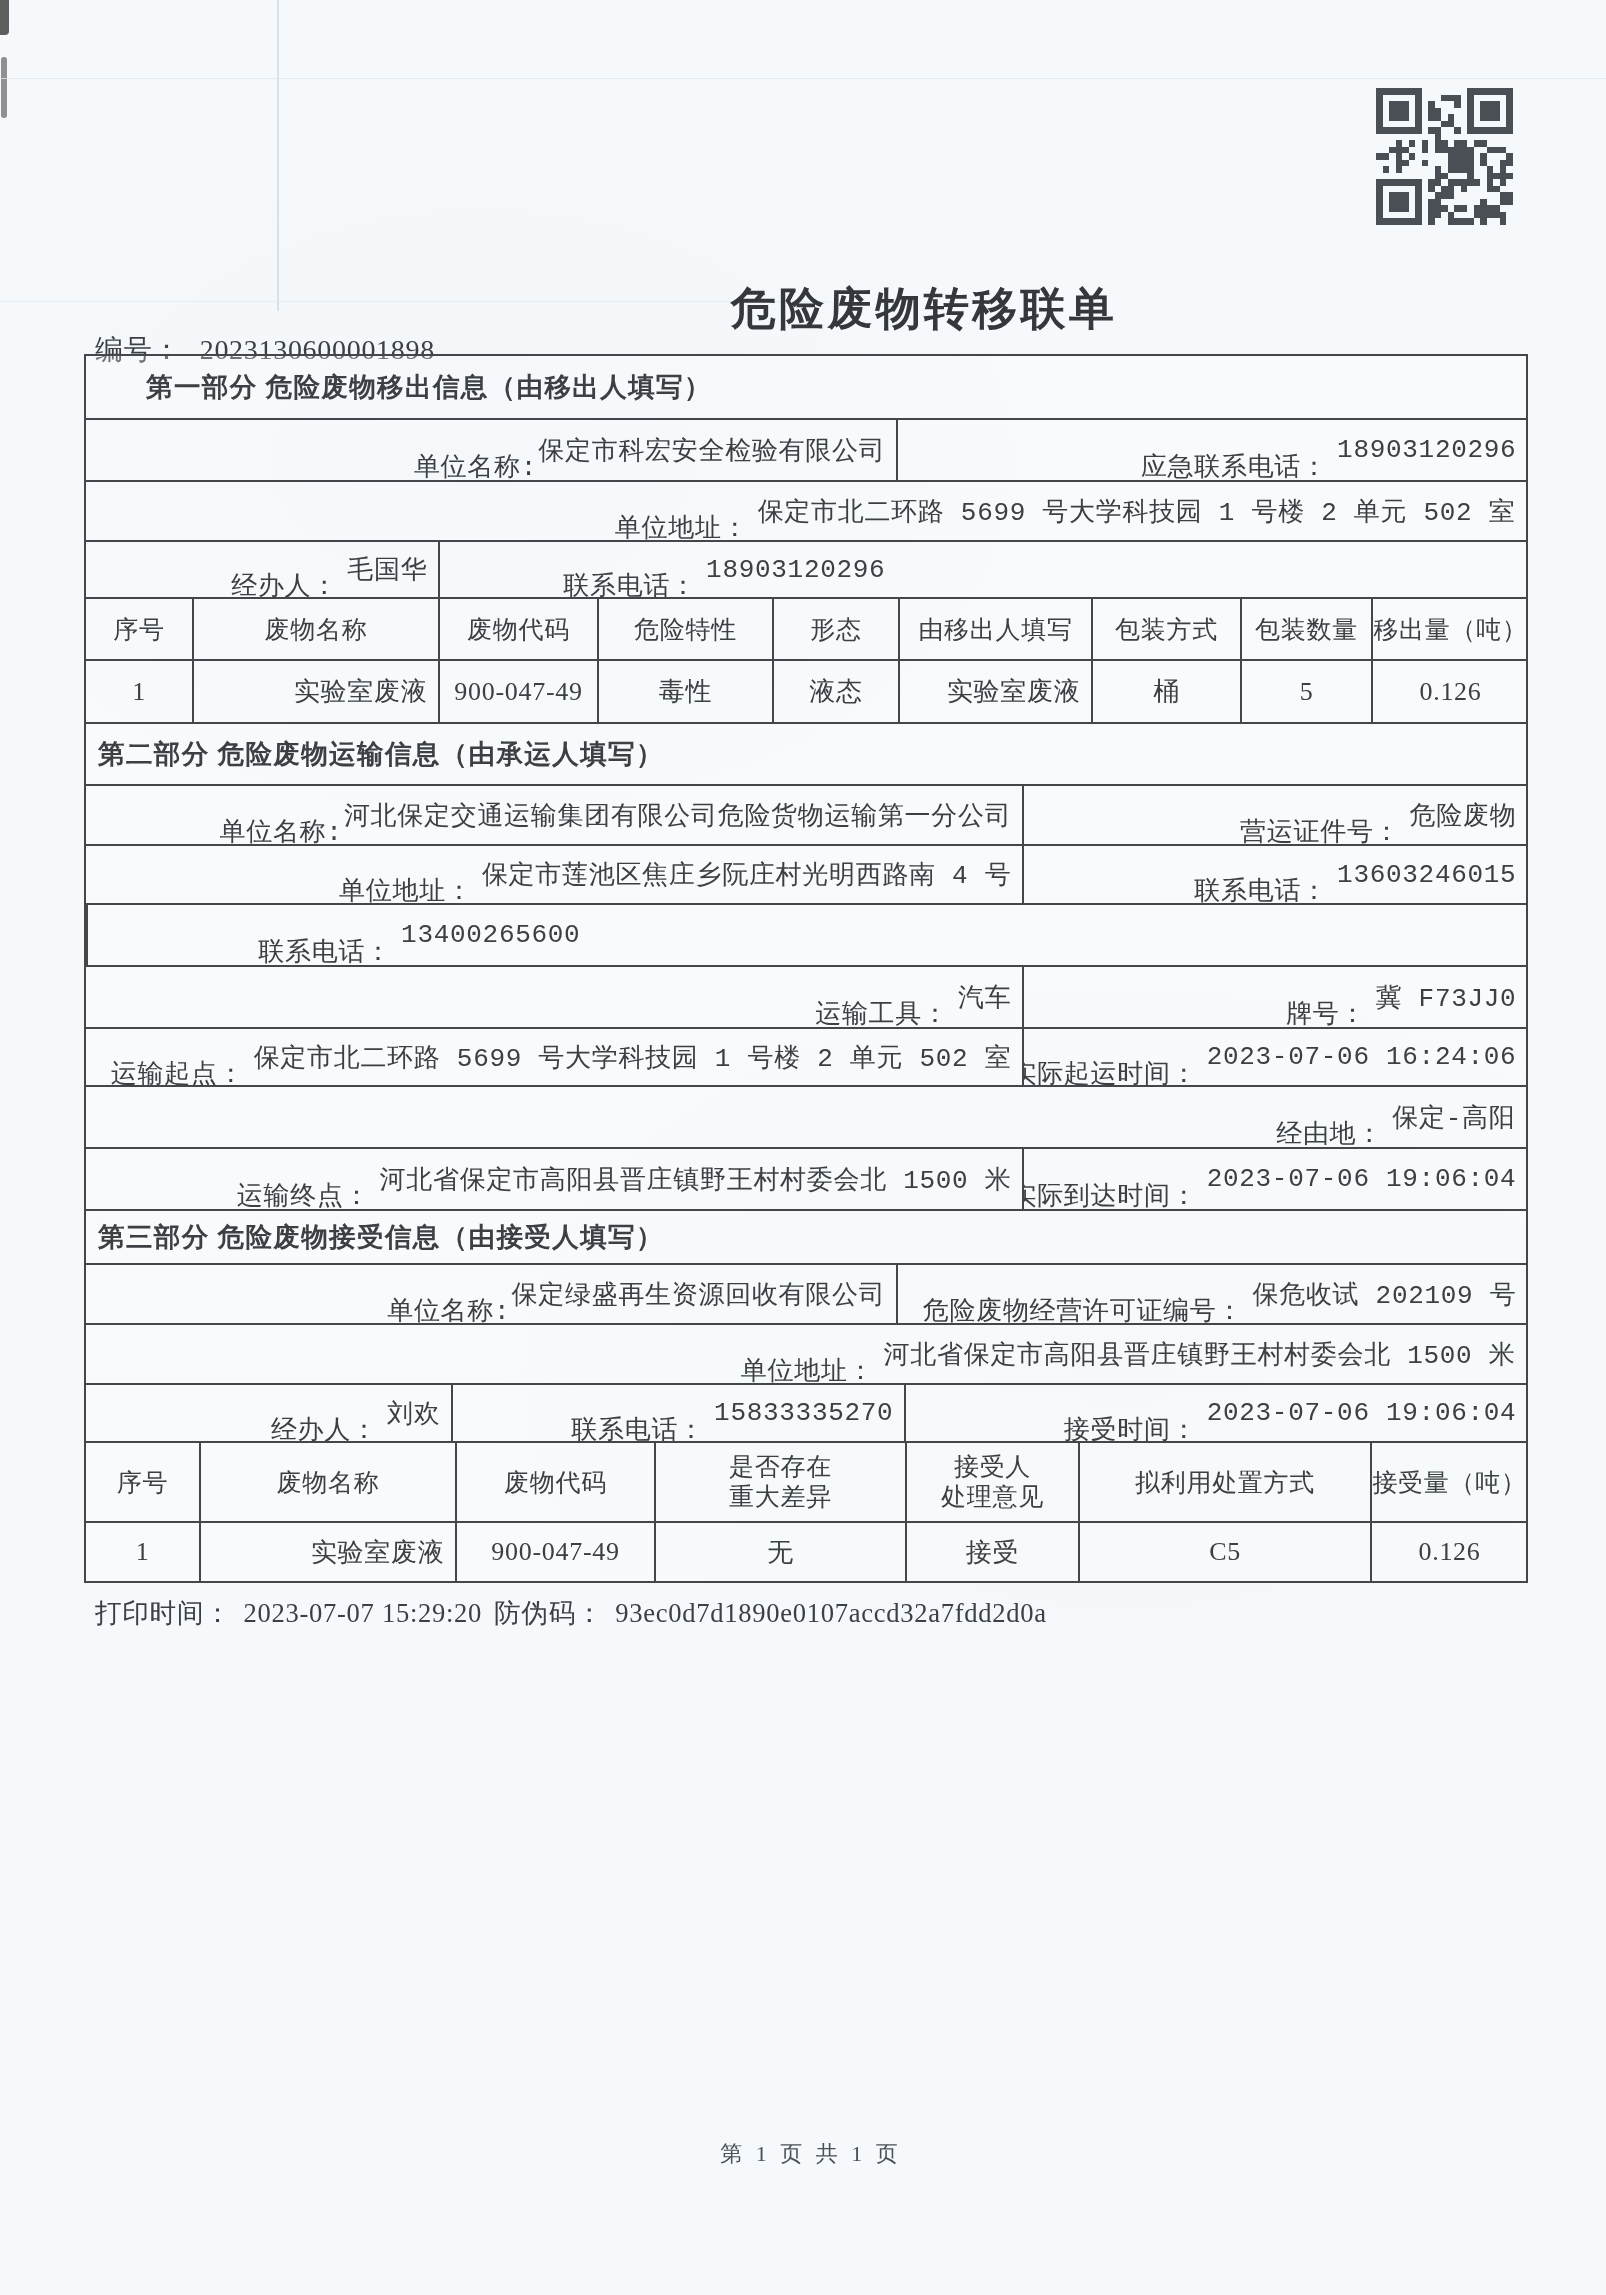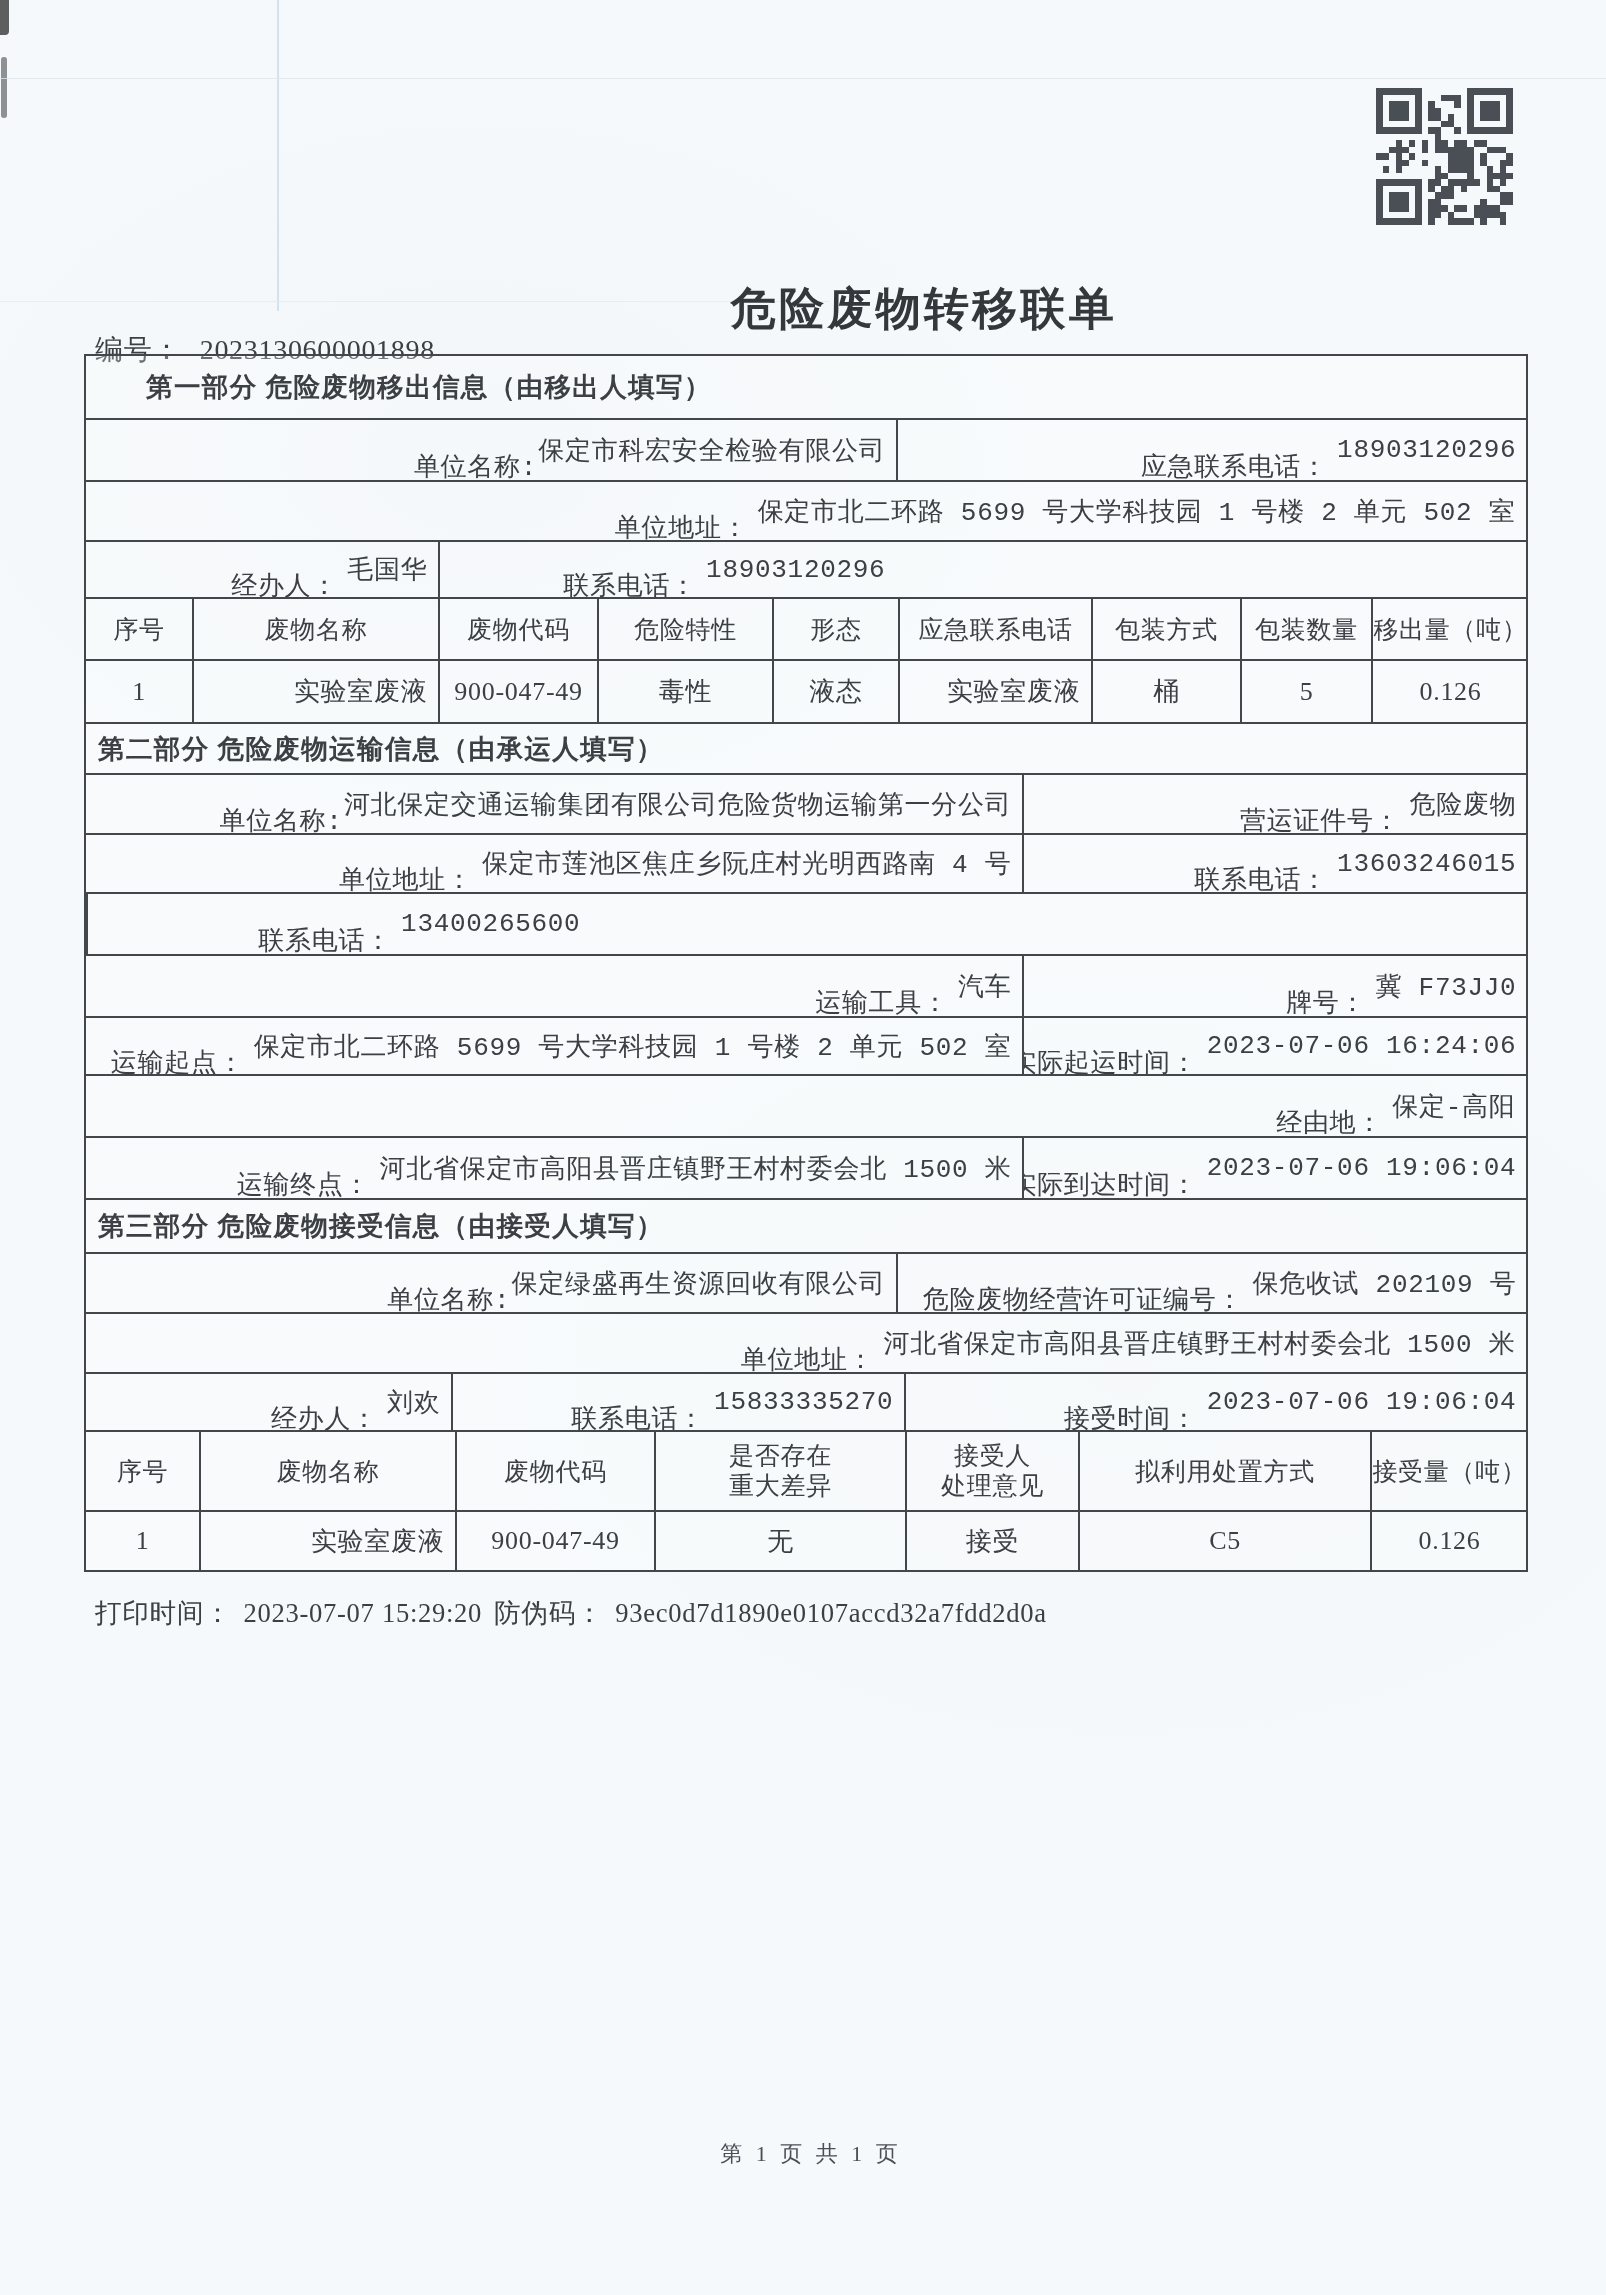--- a/index.html
+++ b/index.html
@@ -263,39 +263,39 @@
         <span class="val">18903120296</span>
       </div>
     </div>
 
     <div class="trow" style="height:62px">
       <div class="cell nfirst0 hdr" style="flex:0 0 106px">序号</div>
       <div class="cell hdr" style="flex:0 0 246px">废物名称</div>
       <div class="cell hdr" style="flex:0 0 159px">废物代码</div>
       <div class="cell hdr" style="flex:0 0 175px">危险特性</div>
       <div class="cell hdr" style="flex:0 0 126px">形态</div>
-      <div class="cell hdr" style="flex:0 0 193px">应急联系电话</div>
+      <div class="cell hdr" style="flex:0 0 193px">由移出人填写</div>
       <div class="cell hdr" style="flex:0 0 149px">包装方式</div>
       <div class="cell hdr" style="flex:0 0 131px">包装数量</div>
       <div class="cell hdr" style="flex:0 0 157px">移出量（吨）</div>
     </div>
 
     <div class="trow" style="height:63px">
       <div class="cell nfirst0 cc" style="flex:0 0 106px">1</div>
       <div class="cell lc" style="flex:0 0 246px;padding-left:16px">实验室废液</div>
       <div class="cell cc" style="flex:0 0 159px">900-047-49</div>
       <div class="cell cc" style="flex:0 0 175px">毒性</div>
       <div class="cell cc" style="flex:0 0 126px">液态</div>
       <div class="cell lc" style="flex:0 0 193px;padding-left:14.6px">实验室废液</div>
       <div class="cell cc" style="flex:0 0 149px">桶</div>
       <div class="cell cc" style="flex:0 0 131px">5</div>
       <div class="cell cc" style="flex:0 0 157px">0.126</div>
     </div>
 
-    <div class="trow" style="height:51px">
+    <div class="trow" style="height:62px">
       <div class="cell nfirst0 section-title" style="flex:0 0 1440px">第二部分 危险废物运输信息（由承运人填写）</div>
     </div>
 
     <div class="trow" style="height:60px">
       <div class="cell nfirst0 lc" style="flex:0 0 936px">
         <span class="lbl" style="margin-right:1.3px">单位名称:</span>
         <span class="val">河北保定交通运输集团有限公司危险货物运输第一分公司</span>
       </div>
       <div class="cell lc" style="flex:0 0 505px">
         <span class="lbl">营运证件号：</span>

